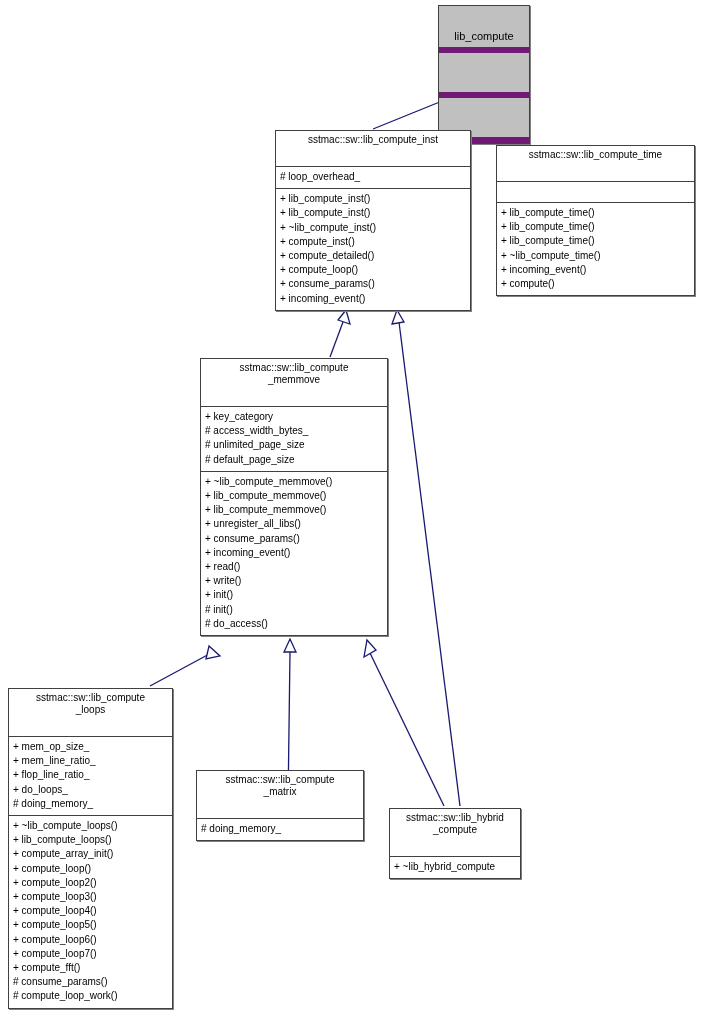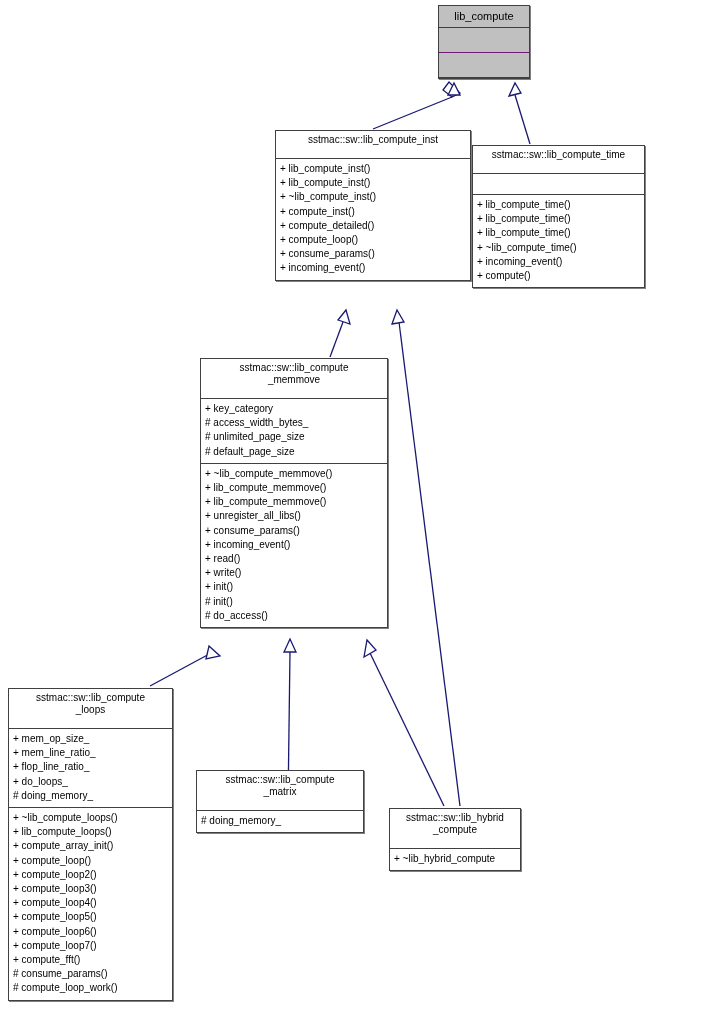--- a/index.html
+++ b/index.html
@@ -45,35 +45,36 @@
     padding: 2px 4px 3px 4px;
   }
   .node .sec:last-child {
     border-bottom: none;
   }
   .node .title {
     text-align: center;
     white-space: pre-line;
     line-height: 12px;
     padding-top: 3px;
-    padding-bottom: 12px;
+    padding-bottom: 20px;
   }
   .node .members {
     line-height: 14.2px;
     padding-top: 3px;
     padding-bottom: 4px;
   }
   .node .members .m {
     white-space: pre;
   }
   .node .empty-sec {
     height: 21px;
   }
   .node.root .sec {
-    border-bottom: 1px solid #701a75;
+    border-bottom: 6px solid #701a75;
+    margin-top: 20px;
   }
   .node.root .title {
     padding-top: 4px;
     padding-bottom: 5px;
     font-size: 11px;
   }
   .node.root .empty-sec {
     height: 25px;
   }
   .hybrid .sec.members {
@@ -126,33 +127,36 @@
   </svg>
 
   <div class="node root" style="left:438px; top:5px; width:92px;">
     <div class="sec title">lib_compute</div>
     <div class="sec empty-sec"></div>
     <div class="sec empty-sec"></div>
   </div>
 
   <div class="node plain" style="left:275px; top:130px; width:196px;">
     <div class="sec title">sstmac::sw::lib_compute_inst</div>
+    <div class="sec members">
+        <div class="m"># loop_overhead_</div>
+      </div>
     <div class="sec members">
         <div class="m">+ lib_compute_inst()</div>
         <div class="m">+ lib_compute_inst()</div>
         <div class="m">+ ~lib_compute_inst()</div>
         <div class="m">+ compute_inst()</div>
         <div class="m">+ compute_detailed()</div>
         <div class="m">+ compute_loop()</div>
         <div class="m">+ consume_params()</div>
         <div class="m">+ incoming_event()</div>
       </div>
   </div>
 
-  <div class="node plain" style="left:472px; top:145px; width:173px;">
+  <div class="node plain" style="left:496px; top:145px; width:199px;">
     <div class="sec title">sstmac::sw::lib_compute_time</div>
     <div class="sec members empty-sec"></div>
     <div class="sec members">
         <div class="m">+ lib_compute_time()</div>
         <div class="m">+ lib_compute_time()</div>
         <div class="m">+ lib_compute_time()</div>
         <div class="m">+ ~lib_compute_time()</div>
         <div class="m">+ incoming_event()</div>
         <div class="m">+ compute()</div>
       </div>

